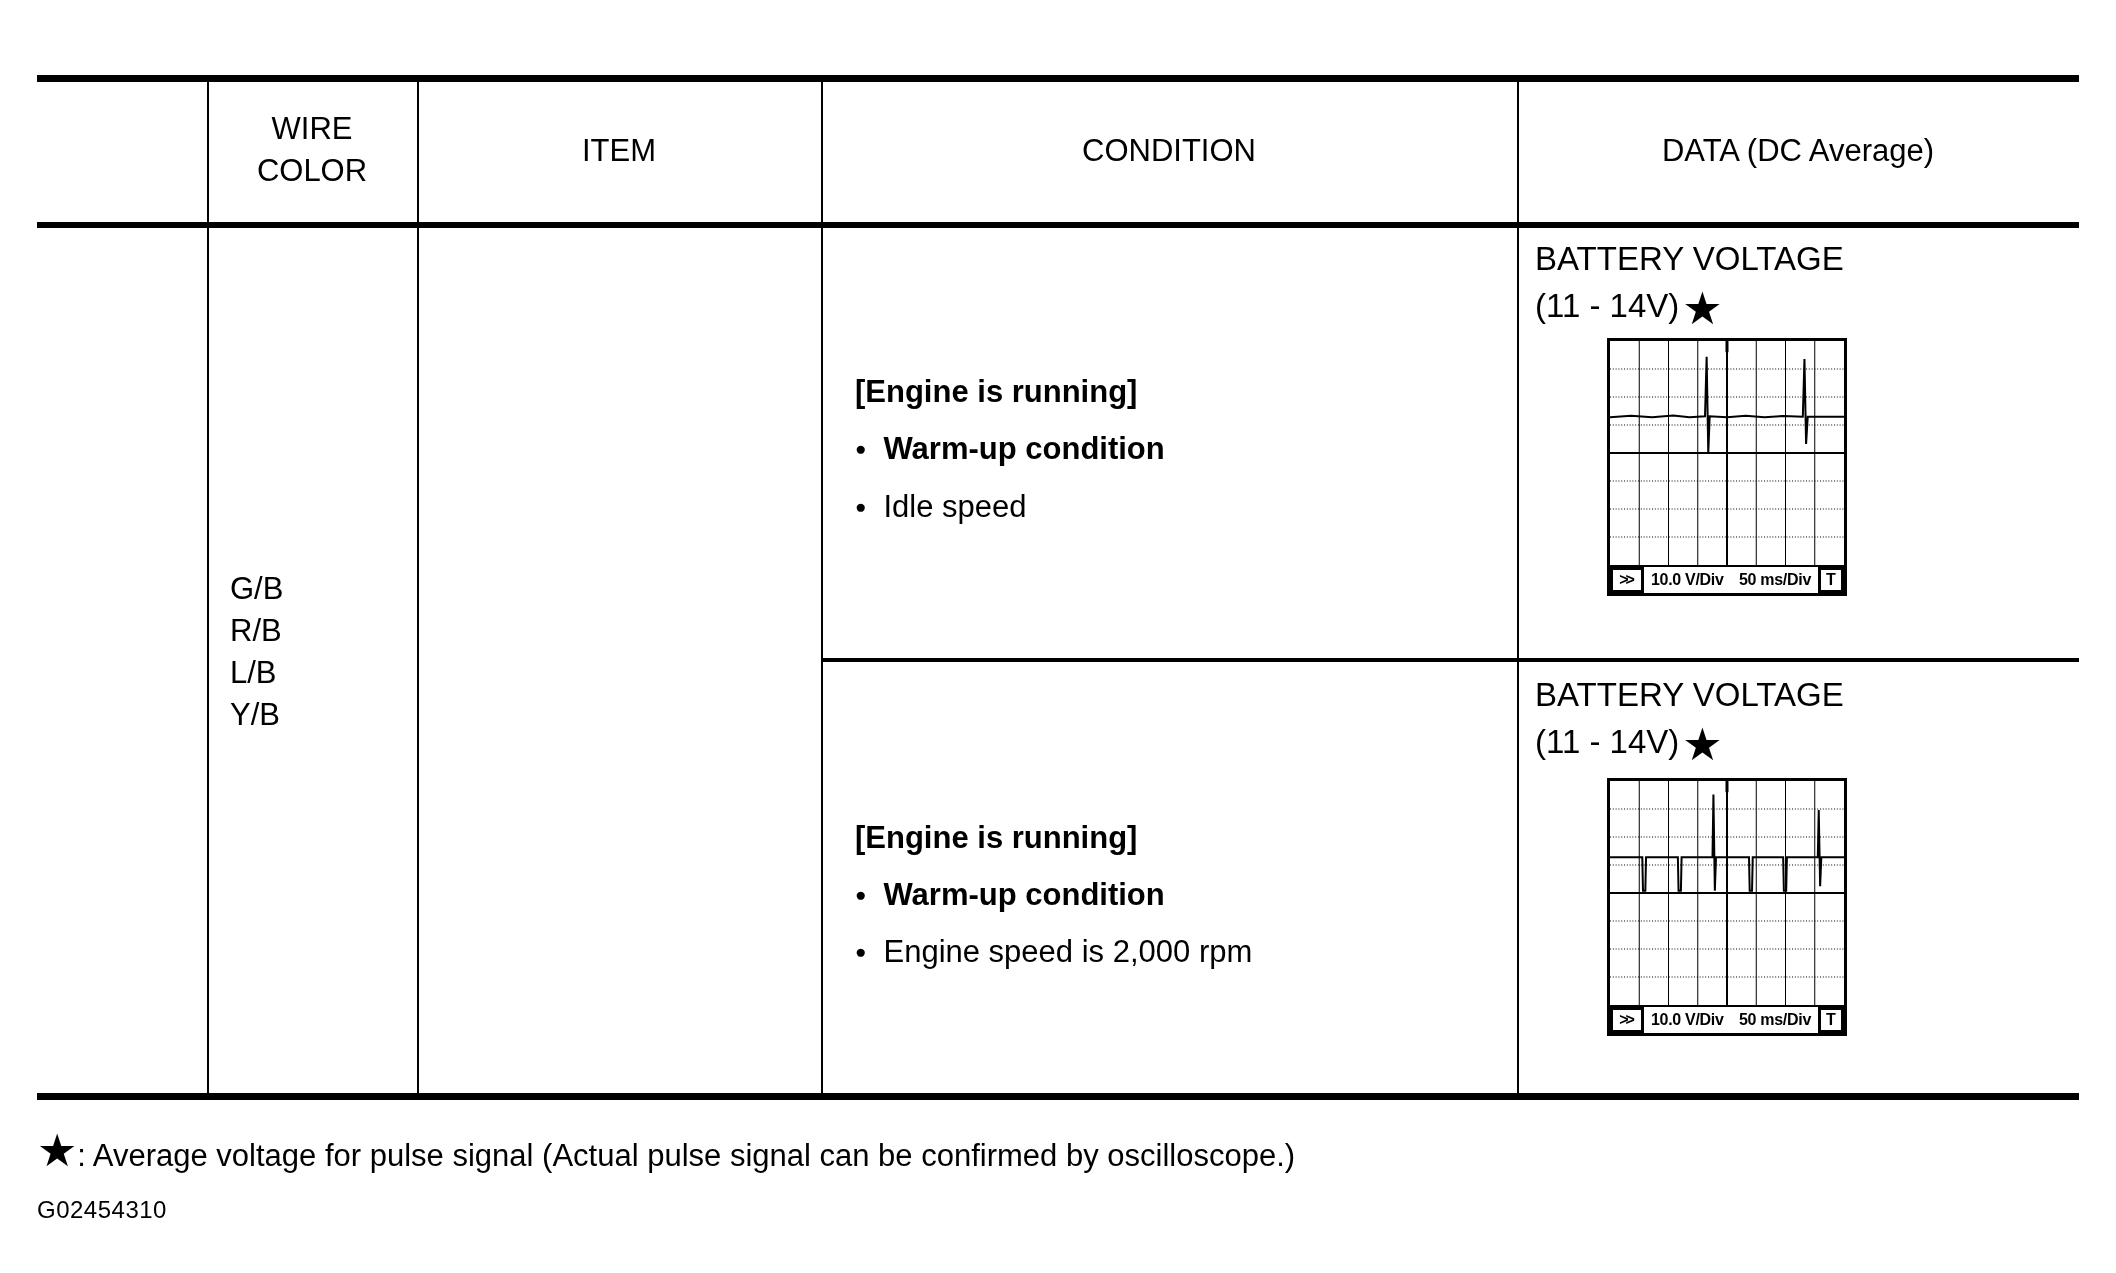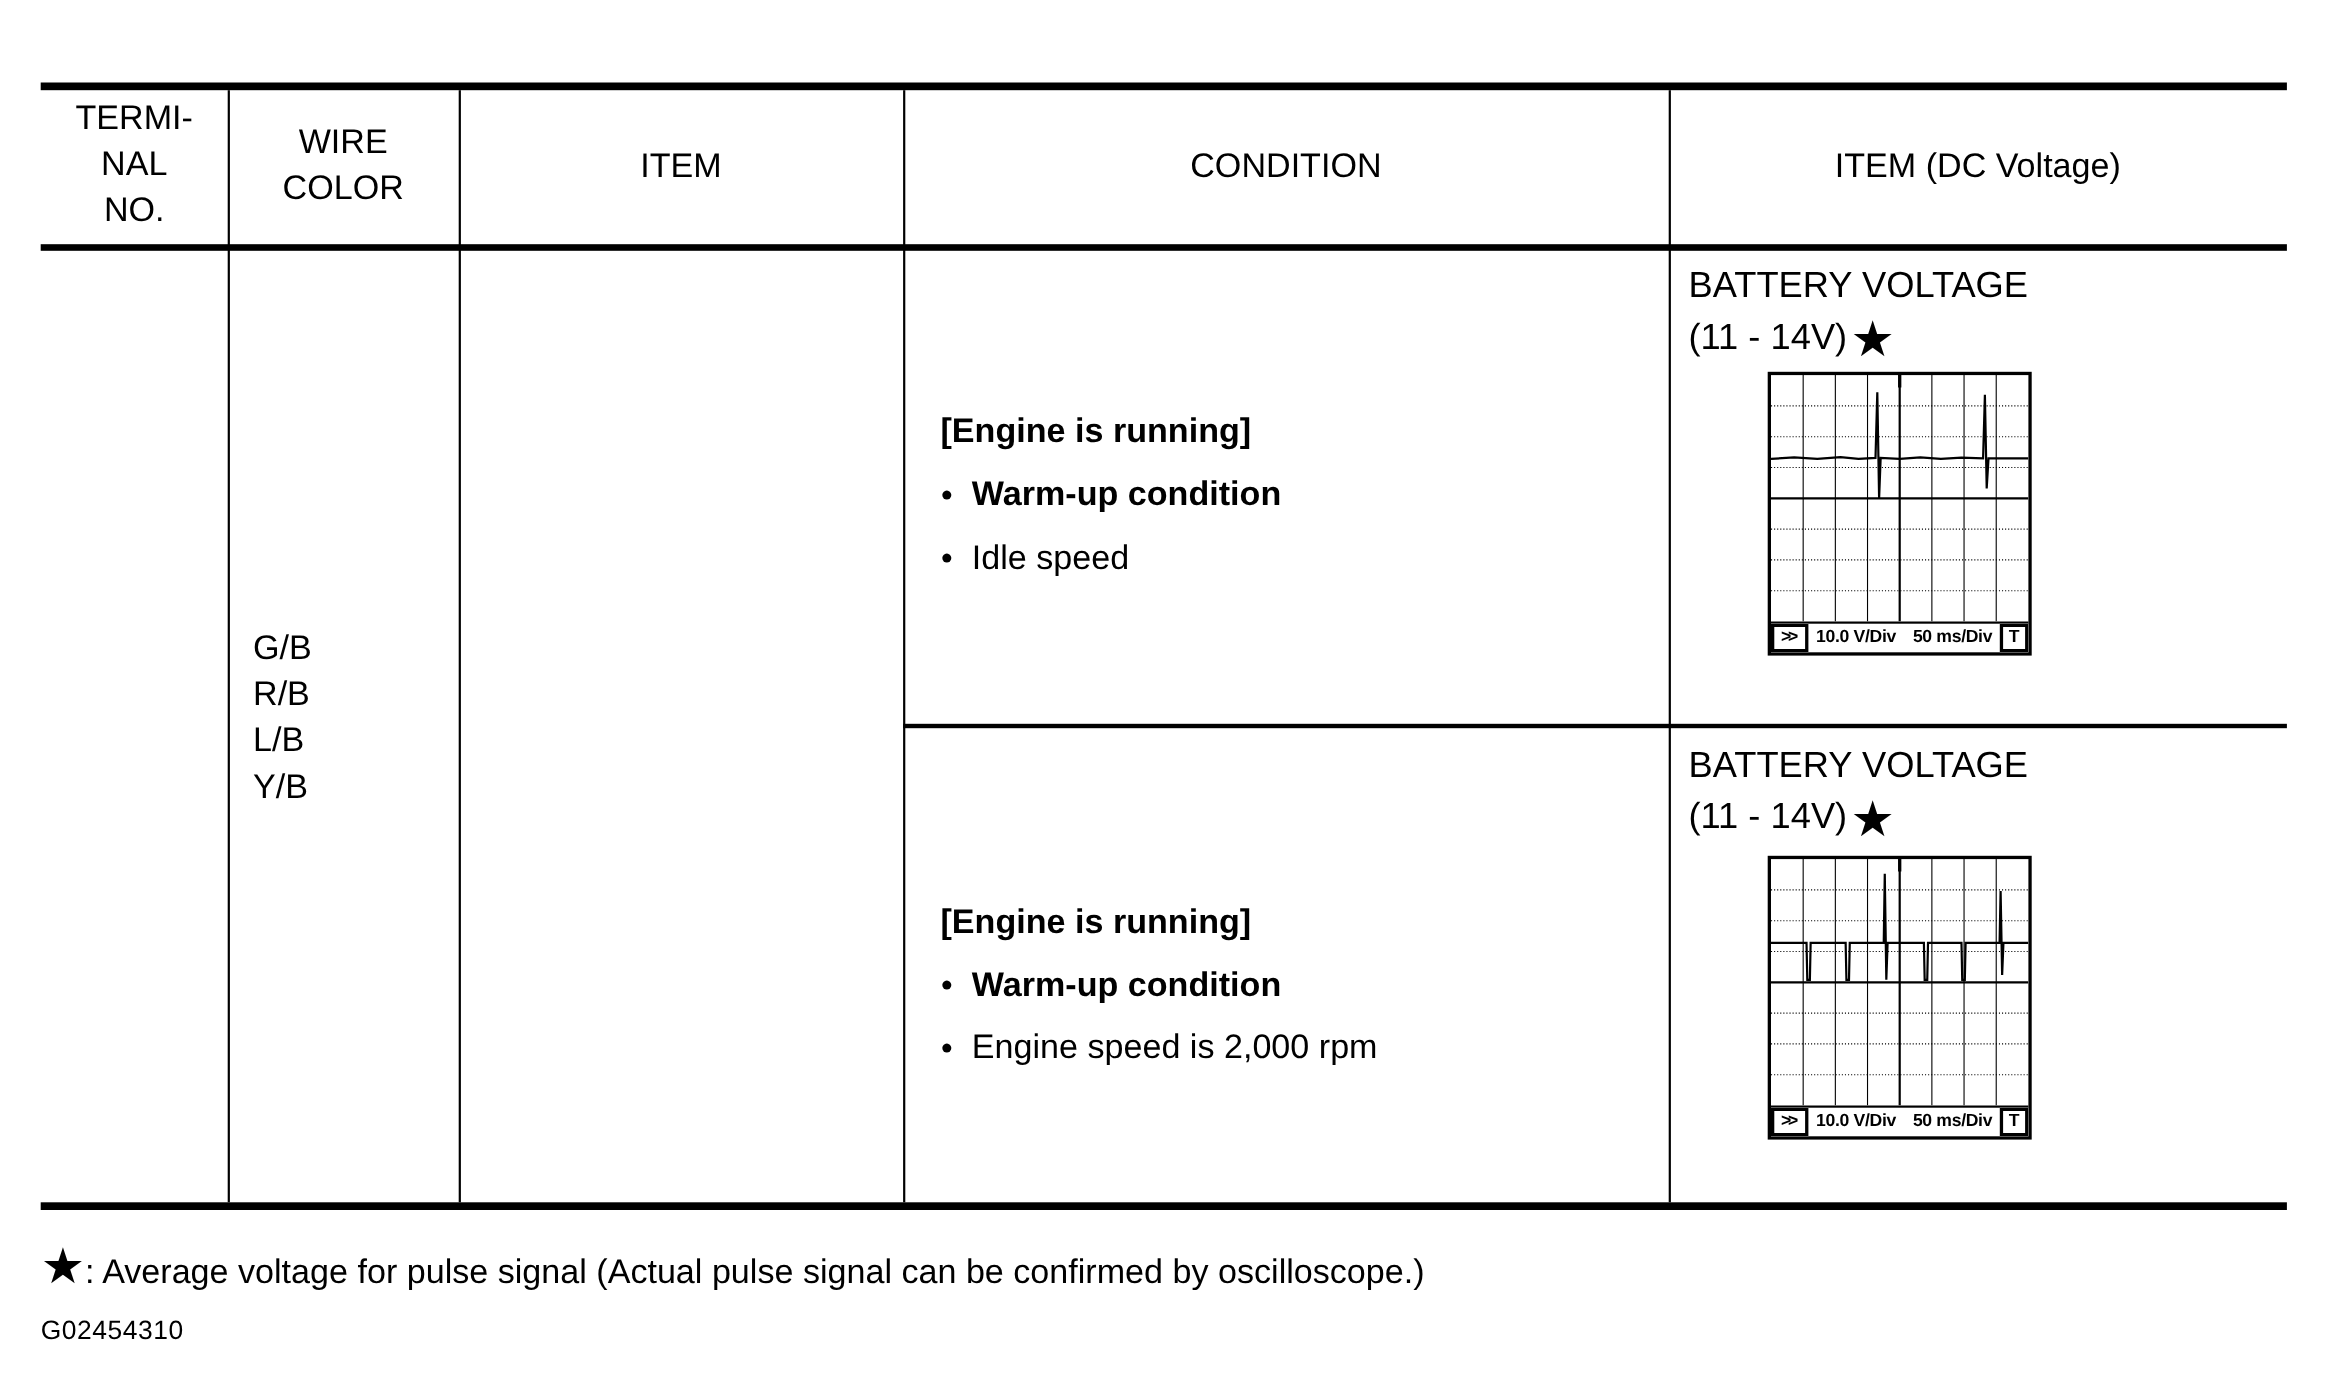--- a/index.html
+++ b/index.html
@@ -59,32 +59,27 @@
 
   <div class="hrule rule-top"></div>
   <div class="hrule rule-header"></div>
   <div class="hrule rule-mid"></div>
   <div class="hrule rule-bottom"></div>
   <div class="vrule v1"></div>
   <div class="vrule v2"></div>
   <div class="vrule v3"></div>
   <div class="vrule v4"></div>
 
-  <div class="cell center hc1">
-    <div>TERMI-</div>
-    <div>NAL</div>
-    <div>NO.</div>
-  </div>
   <div class="cell center hc2">
     <div>WIRE</div>
     <div>COLOR</div>
   </div>
   <div class="cell center hc4">CONDITION</div>
   <div class="cell center hc3">ITEM</div>
-  <div class="cell center hc5">ITEM (DC Voltage)</div>
+  <div class="cell center hc5">DATA (DC Average)</div>
 
   <div class="cell col-wire">
     <div>G/B</div>
     <div>R/B</div>
     <div>L/B</div>
     <div>Y/B</div>
   </div>
 
   <div class="cond-line bold" style="top:372px;">[Engine is running]</div>
   <div class="cond-line" style="top:429px;">

